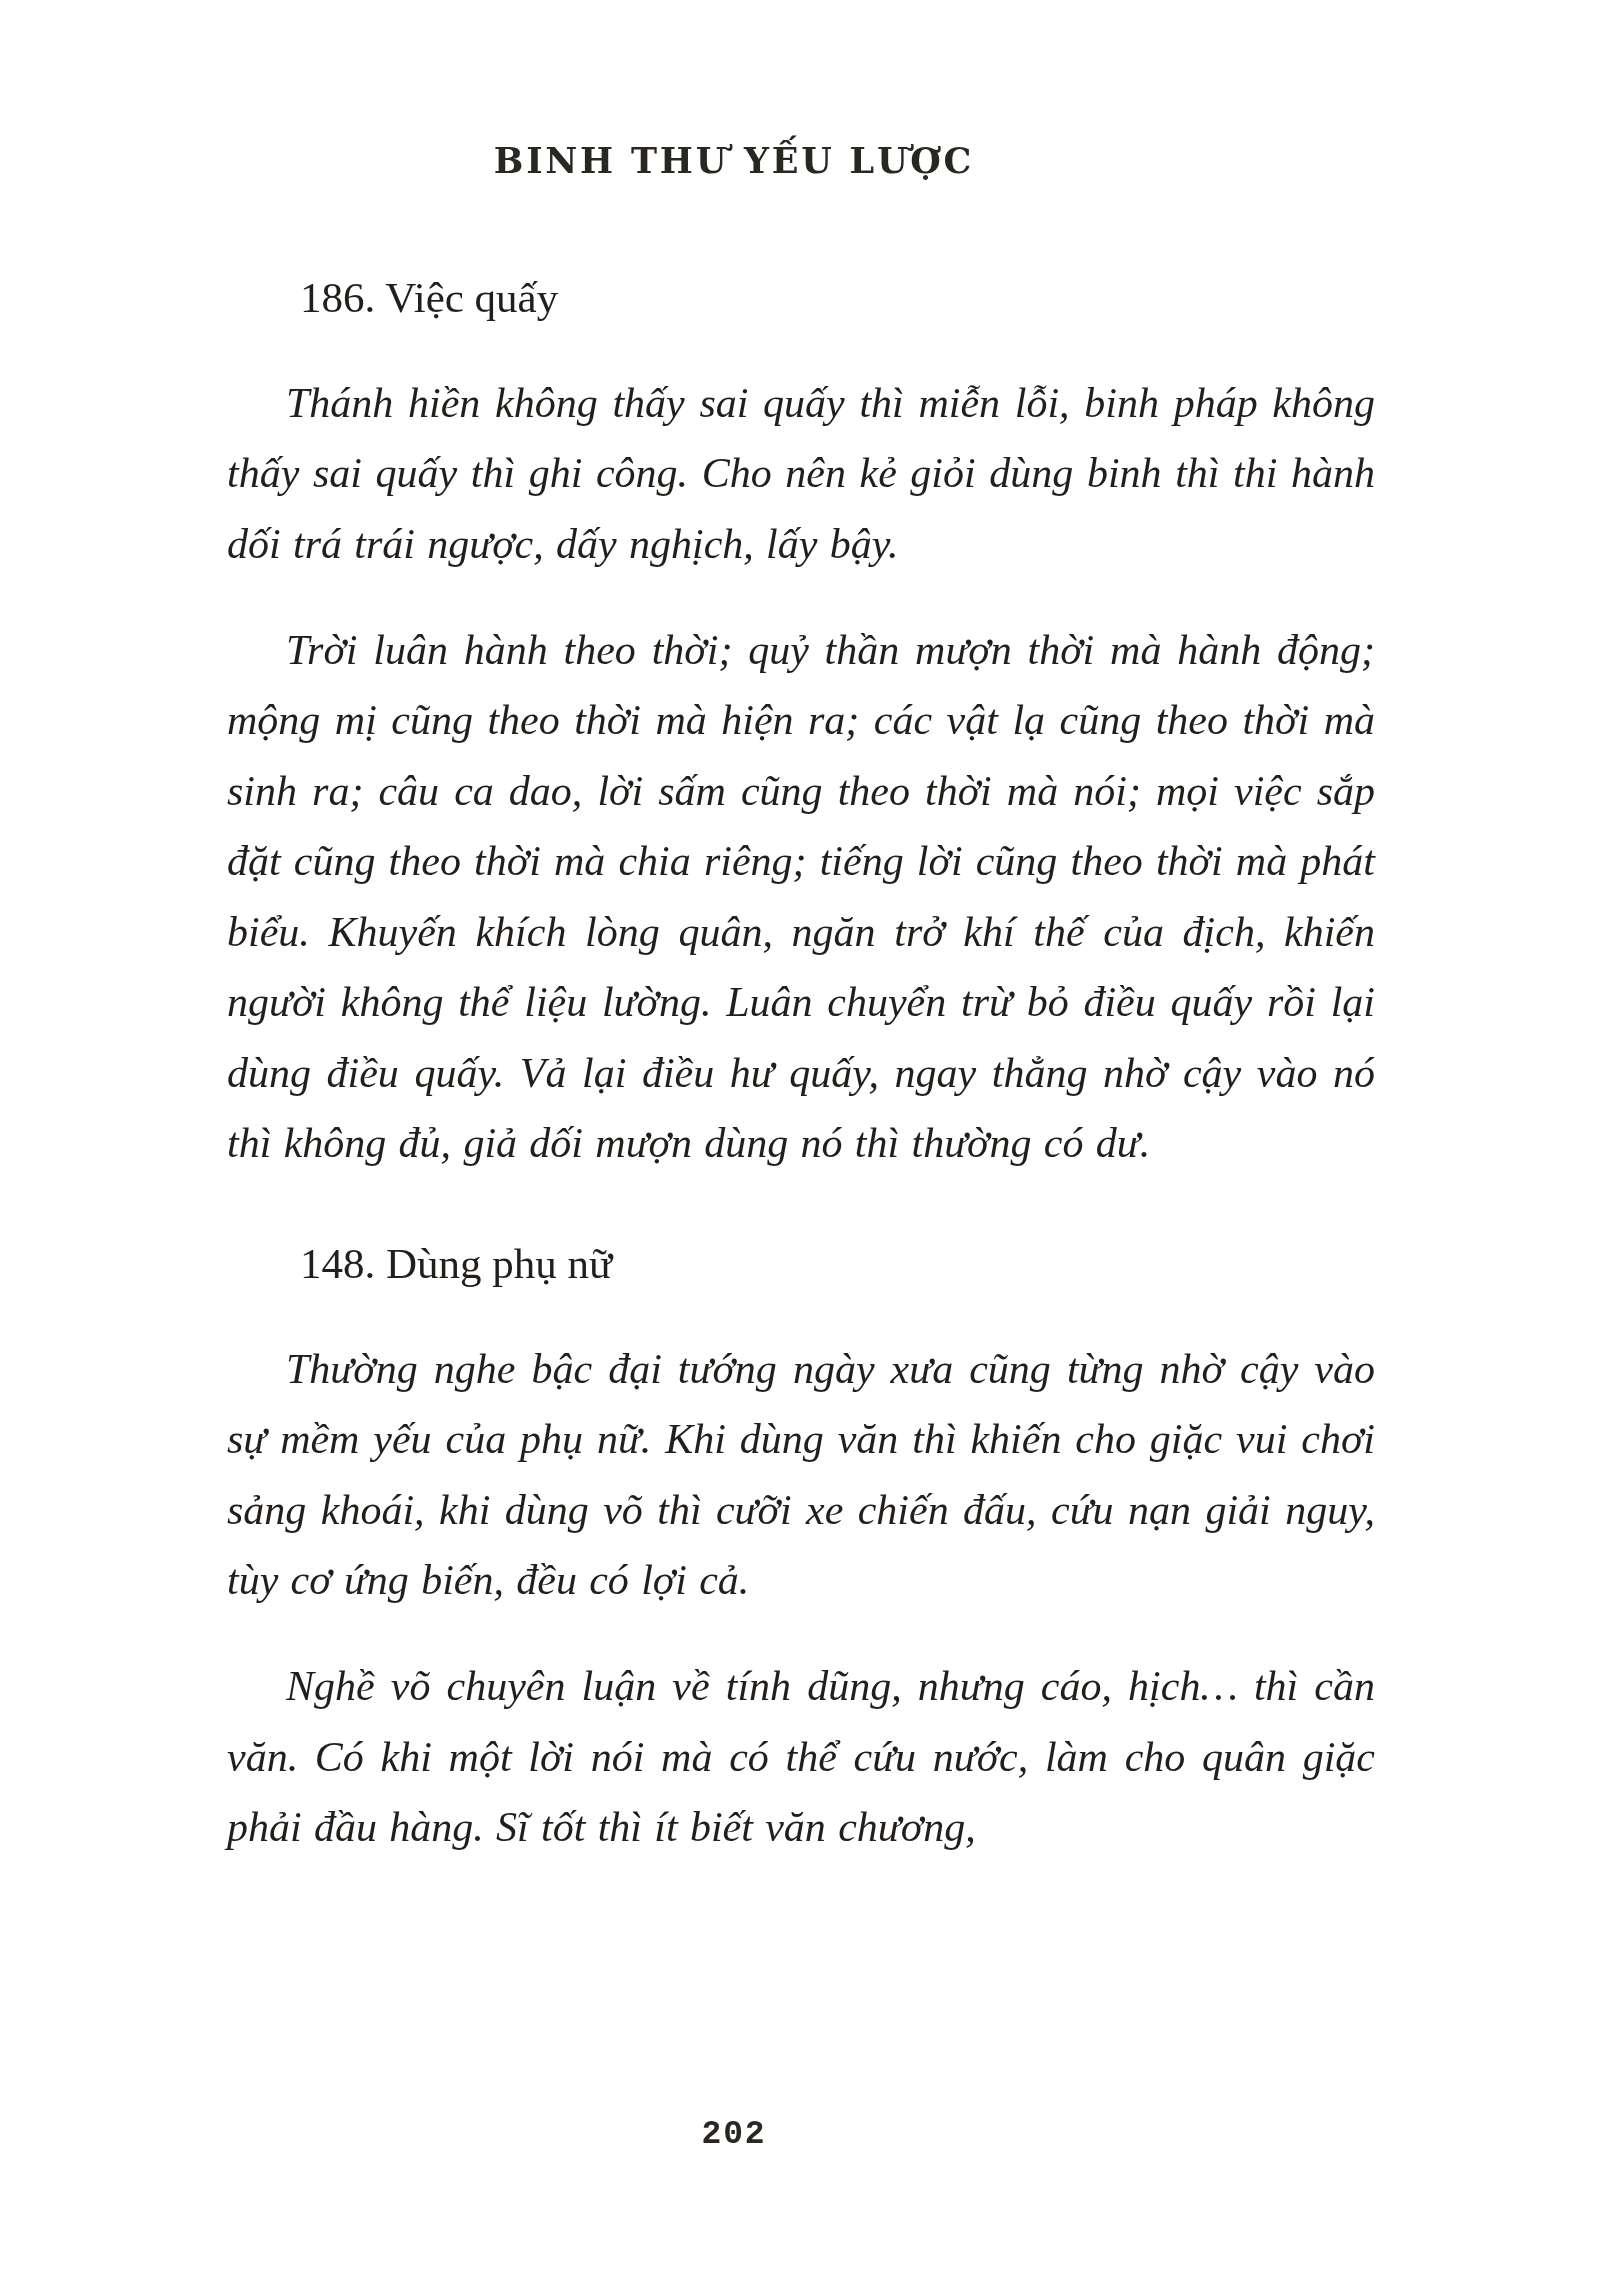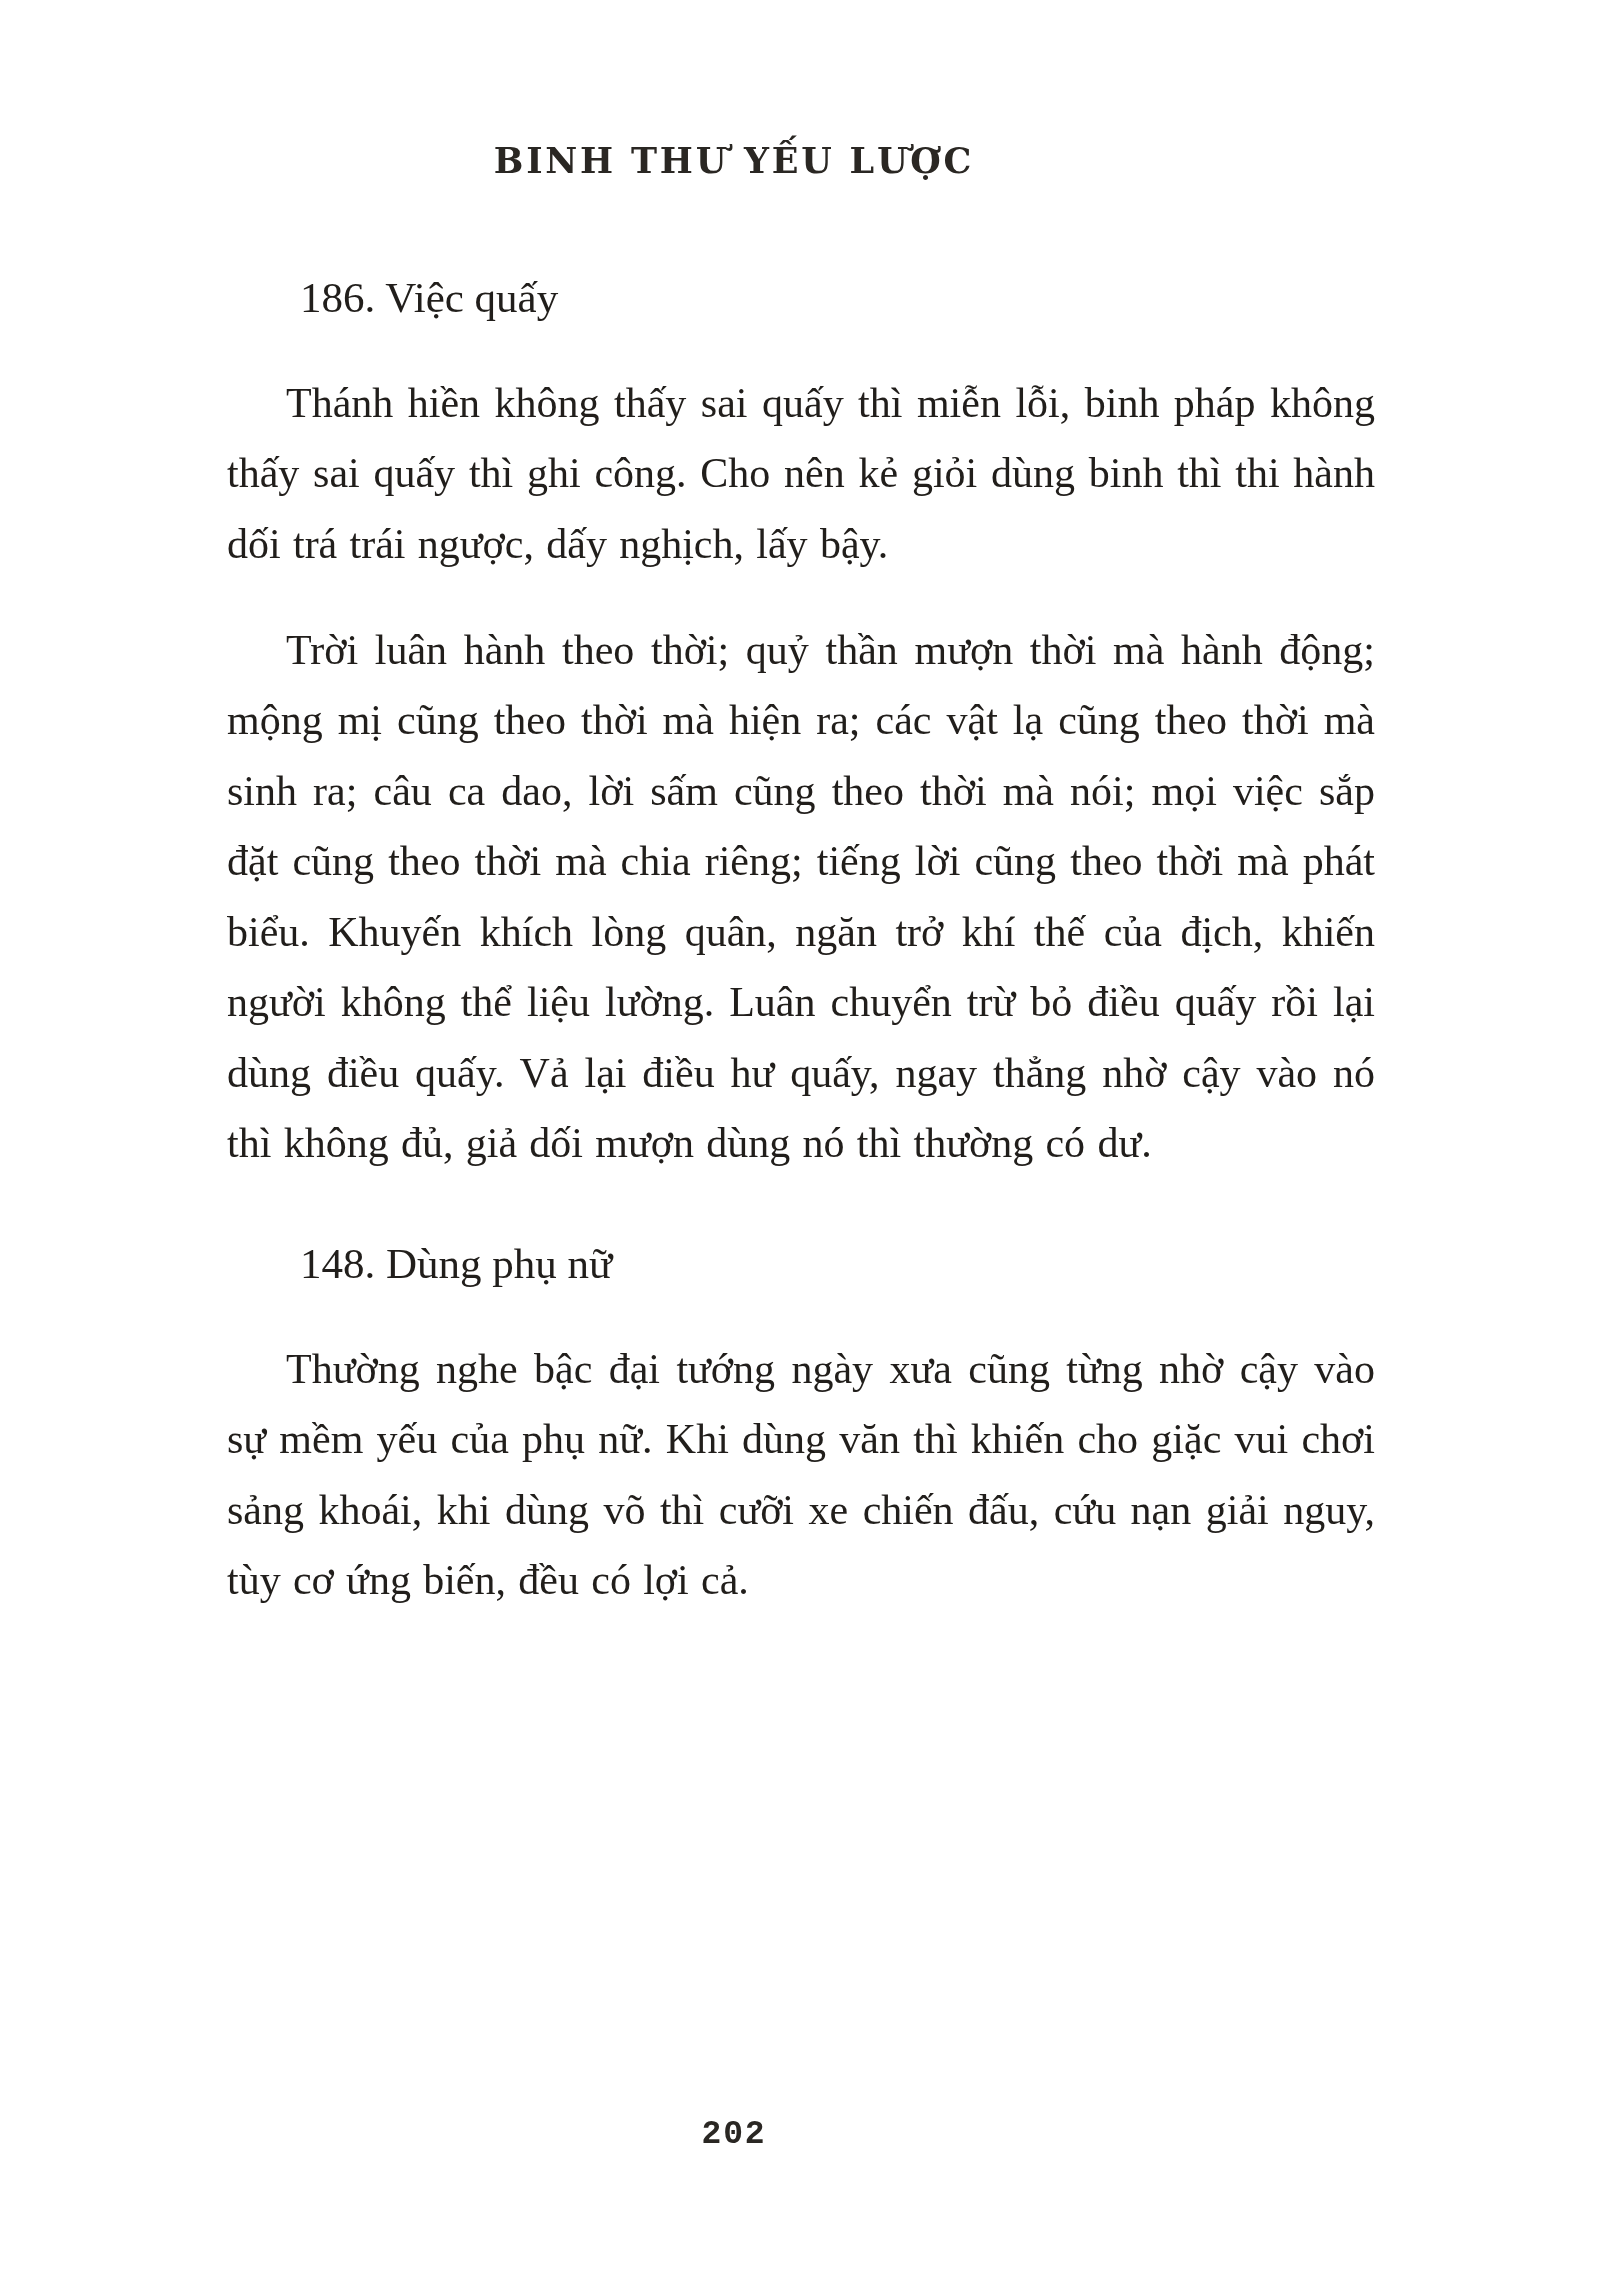--- a/index.html
+++ b/index.html
@@ -46,20 +46,21 @@
   .section:first-child .section-heading {
     margin-top: 33px;
   }
   .para {
     font-size: 42px;
     line-height: 1.68;
     text-align: justify;
     text-indent: 59px;
     margin: 0 0 35px 0;
     word-spacing: 1.8px;
+    font-style: italic;
   }
   .page-number {
     position: absolute;
     bottom: 136px;
     left: 0;
     width: 100%;
     text-align: center;
     font-family: Liberation Mono, monospace;
     font-weight: 700;
     font-size: 33px;
@@ -81,20 +82,21 @@
       <p class="para">Thánh hiền không thấy sai quấy thì miễn lỗi, binh pháp không thấy sai quấy thì ghi công. Cho nên kẻ giỏi dùng binh thì thi hành dối trá trái ngược, dấy nghịch, lấy bậy.</p>
       <p class="para">Trời luân hành theo thời; quỷ thần mượn thời mà hành động; mộng mị cũng theo thời mà hiện ra; các vật lạ cũng theo thời mà sinh ra; câu ca dao, lời sấm cũng theo thời mà nói; mọi việc sắp đặt cũng theo thời mà chia riêng; tiếng lời cũng theo thời mà phát biểu. Khuyến khích lòng quân, ngăn trở khí thế của địch, khiến người không thể liệu lường. Luân chuyển trừ bỏ điều quấy rồi lại dùng điều quấy. Vả lại điều hư quấy, ngay thẳng nhờ cậy vào nó thì không đủ, giả dối mượn dùng nó thì thường có dư.</p>
     </div>
 
     <div class="section">
       <h2 class="section-heading">148. Dùng phụ nữ</h2>
       <p class="para">Thường nghe bậc đại tướng ngày xưa cũng từng nhờ cậy vào sự mềm yếu của phụ nữ. Khi dùng văn thì khiến cho giặc vui chơi sảng khoái, khi dùng võ thì cưỡi xe chiến đấu, cứu nạn giải nguy, tùy cơ ứng biến, đều có lợi cả.</p>
     </div>
 
     <div class="section">
+      <p class="para">Nghề võ chuyên luận về tính dũng, nhưng cáo, hịch… thì cần văn. Có khi một lời nói mà có thể cứu nước, làm cho quân giặc phải đầu hàng. Sĩ tốt thì ít biết văn chương,</p>
     </div>
 
   </div>
 
   <div class="page-number">202</div>
 
 </div>
 
 
 </body></html>

